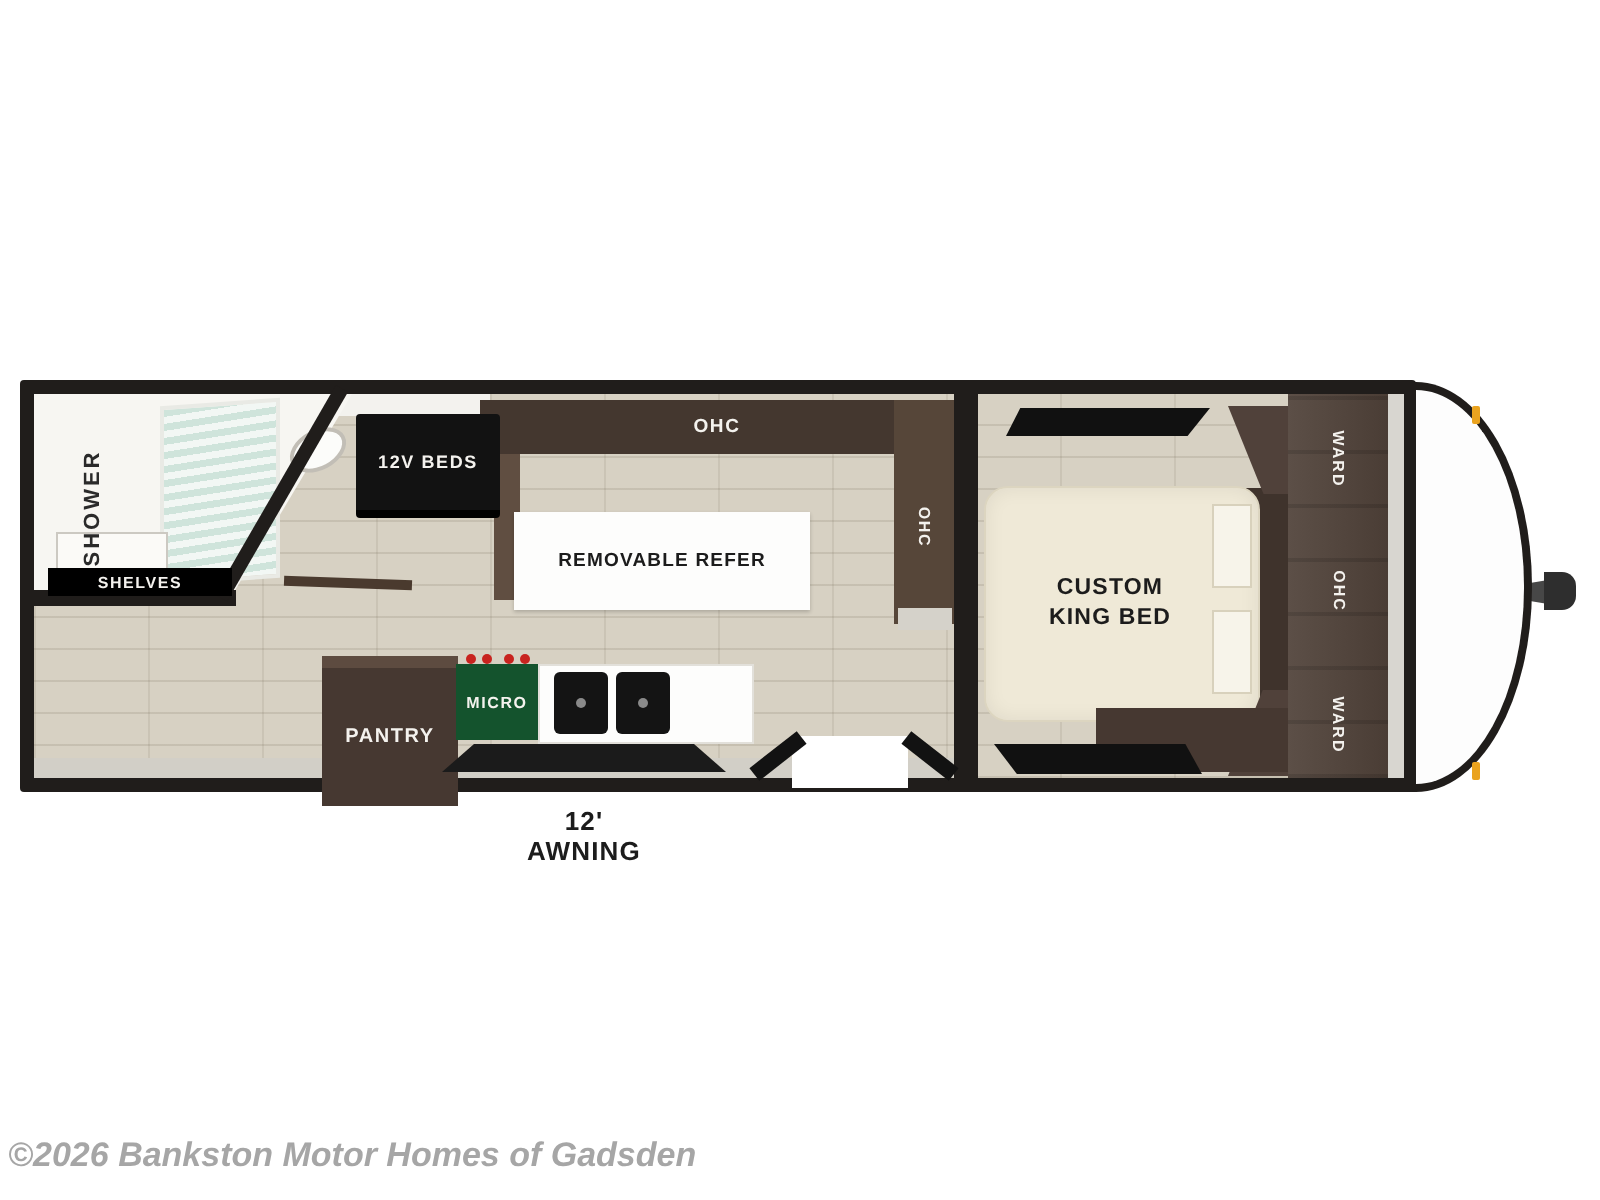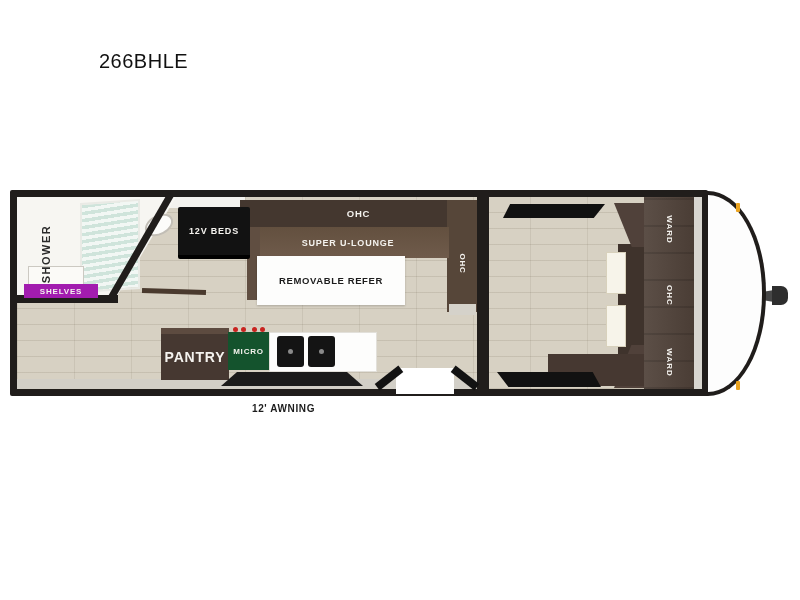--- a/index.html
+++ b/index.html
@@ -43,54 +43,54 @@
              transform-origin:0 0;transform:rotate(120deg);}
   .bath-btm-wall{left:10px;top:295px;width:108px;height:8px;background:var(--wall);}
   .shower-glass{left:80px;top:201px;width:56px;height:86px;border:2px solid #e9eae5;
                 transform:skewY(-4deg);
                 background:repeating-linear-gradient(175deg,#cfe4db 0 3.5px,#f2f7f4 3.5px 7px);}
   .vanity{left:28px;top:266px;width:56px;height:19px;background:#fbfaf7;border:1px solid #ccc9c2;box-sizing:border-box;}
   .toilet{left:144px;top:215px;width:30px;height:20px;background:#fcfcfa;border:2px solid #c2beb6;
           border-radius:50%;transform:rotate(-28deg);box-sizing:border-box;}
   .shower-txt{left:34px;top:214px;width:24px;height:80px;}
   .shower-txt span{transform:rotate(-90deg);font-size:11px;letter-spacing:1.5px;color:#2a2a2a;font-weight:bold;}
-  .shelves-bar{left:24px;top:284px;width:74px;height:14px;background:#a21caf;font-size:8px;}
+  .shelves-bar{left:24px;top:284px;width:92px;height:14px;background:#000000;font-size:8px;}
 
   
   .bunks{left:17px;top:303px;width:144px;height:86px;background:var(--cream);
          clip-path:polygon(0 0,100px 0,144px 28px,144px 86px,0 86px);
          box-shadow:inset 0 0 0 7px #f3efe0;font-size:11px;line-height:1.25;}
 
   
   .ohc-band{left:240px;top:200px;width:237px;height:27px;background:#44372f;font-size:9.5px;}
   .lounge-arm-r{left:447px;top:200px;width:30px;height:112px;background:#564639;}
   .lounge-back{left:247px;top:227px;width:202px;height:31px;font-size:9px;
                background:linear-gradient(180deg,#63503f,var(--lounge));}
   .lounge-arm-l{left:247px;top:227px;width:13px;height:73px;background:#604e41;}
   .arm-step{left:449px;top:304px;width:27px;height:11px;background:#d5d2ca;}
   .table{left:257px;top:256px;width:148px;height:49px;background:var(--white);
          box-shadow:0 1px 2px rgba(0,0,0,.2);font-size:9.5px;}
   .ohc-side{left:447px;top:236px;width:30px;height:54px;}
   .ohc-side span{transform:rotate(90deg);font-size:8px;}
   .refer{left:178px;top:207px;width:72px;height:52px;background:#121212;border-bottom:4px solid #000;
          border-radius:2px;font-size:9px;box-sizing:border-box;}
   .galley-shelf{left:142px;top:289px;width:64px;height:5px;background:#4a3a2e;transform:rotate(2deg);}
-  .pantry{left:161px;top:328px;width:68px;height:52px;background:var(--cabinet-dark);
-          border-top:6px solid #5d4b40;font-size:14px;box-sizing:border-box;}
+  .pantry{left:161px;top:328px;width:68px;height:75px;background:var(--cabinet-dark);
+          border-top:6px solid #5d4b40;font-size:10px;box-sizing:border-box;}
   .micro{left:228px;top:332px;width:41px;height:38px;background:#14532d;font-size:8px;}
   .burner{width:5px;height:5px;border-radius:50%;background:var(--red);top:327px;}
   .counter{left:269px;top:332px;width:108px;height:40px;background:var(--white);border:1px solid #e2e0da;box-sizing:border-box;}
   .sink{top:336px;width:27px;height:31px;background:#141414;border-radius:3px;}
   .drain{width:5px;height:5px;border-radius:50%;background:#8a8a8a;}
   .mat{left:221px;top:372px;width:142px;height:14px;background:#1b1b1b;
        clip-path:polygon(16px 0,126px 0,142px 14px,0 14px);}
   .door-open{left:396px;top:368px;width:58px;height:26px;background:#fff;}
   .door-jamb-l{left:374px;top:374px;width:30px;height:8px;background:#121212;transform:rotate(-38deg);}
   .door-jamb-r{left:450px;top:374px;width:30px;height:8px;background:#121212;transform:rotate(38deg);}
-  .awning-txt{left:252px;top:403px;width:80px;font-size:10px;text-align:left;}
+  .awning-txt{left:252px;top:403px;width:80px;font-size:13px;text-align:center;}
 
   
   .headboard{left:618px;top:244px;width:28px;height:116px;background:#3f332c;}
   .bed{left:492px;top:243px;width:138px;height:118px;background:var(--bed-cream);
        border:1px solid #dcd5c0;border-radius:12px;box-sizing:border-box;
        box-shadow:inset 0 0 10px rgba(0,0,0,.07);font-size:11.5px;line-height:1.3;padding-right:12px;}
   .notch{left:606px;width:20px;height:42px;background:#f7f4ea;border:1px solid #d8d1bc;box-sizing:border-box;}
   .ward-angle-top{left:614px;top:203px;width:30px;height:44px;background:#50413a;
                   transform-origin:left top;transform:skewX(22deg);}
   .ward-angle-btm{left:614px;top:345px;width:30px;height:43px;background:#50413a;
@@ -108,21 +108,20 @@
   .vtxt span{transform:rotate(90deg);font-size:8px;letter-spacing:1px;}
   .ward-top-txt{left:644px;top:202px;height:55px;}
   .ohc-bed-txt{left:644px;top:270px;height:50px;}
   .ward-btm-txt{left:644px;top:335px;height:55px;}
 </style>
 </head>
 <body>
 
 <div class="stage">
 
-  <div class="abs title">266BHLE</div>
 
   <div class="abs hitch-stem"></div>
   <div class="abs hitch-ball"></div>
   <div class="abs front-cap"></div>
   <div class="abs marker" style="left:736px;top:203px;"></div>
   <div class="abs marker" style="left:736px;top:381px;"></div>
 
   <div class="abs body-shell"></div>
   <div class="abs floor"></div>
   <div class="abs floor-edge-btm"></div>
@@ -141,23 +140,20 @@
     <span>SHELVES</span>
   </div>
 
 
   <div class="abs divider-wall"></div>
 
   <div class="abs ctr lbl-w ohc-band">
     <span>OHC</span>
   </div>
   <div class="abs lounge-arm-r"></div>
-  <div class="abs ctr lbl-w lounge-back">
-    <span>SUPER U-LOUNGE</span>
-  </div>
   <div class="abs lounge-arm-l"></div>
   <div class="abs arm-step"></div>
   <div class="abs ctr lbl table">
     <span>REMOVABLE REFER</span>
   </div>
   <div class="abs ctr lbl-w ohc-side">
     <span class="vert">OHC</span>
   </div>
 
   <div class="abs ctr lbl-w refer">
@@ -183,32 +179,39 @@
     </div>
   <div class="abs mat"></div>
 
   <div class="abs door-open"></div>
   <div class="abs door-jamb-l"></div>
   <div class="abs door-jamb-r"></div>
 
   <div class="abs lbl awning-txt">12' AWNING</div>
 
   <div class="abs headboard"></div>
+  <div class="abs ctr lbl bed">
+    <div>
+      <div>CUSTOM</div>
+      <div>KING BED</div>
+    </div>
+  </div>
   <div class="abs notch" style="top:252px;"></div>
   <div class="abs notch" style="top:305px;"></div>
   <div class="abs ward-angle-top"></div>
   <div class="abs ward-angle-btm"></div>
   <div class="abs bed-btm-cab"></div>
   <div class="abs ward-col"></div>
   <div class="abs ward-col-edge"></div>
   <div class="abs bedwin bedwin-top"></div>
   <div class="abs bedwin bedwin-btm"></div>
   <div class="abs ctr lbl-w vtxt ward-top-txt">
     <span class="vert">WARD</span>
   </div>
   <div class="abs ctr lbl-w vtxt ohc-bed-txt">
     <span class="vert">OHC</span>
   </div>
   <div class="abs ctr lbl-w vtxt ward-btm-txt">
     <span class="vert">WARD</span>
   </div>
 
+  <div class="abs copyright">©2026 Bankston Motor Homes of Gadsden</div>
 </div>
 
 </body></html>

